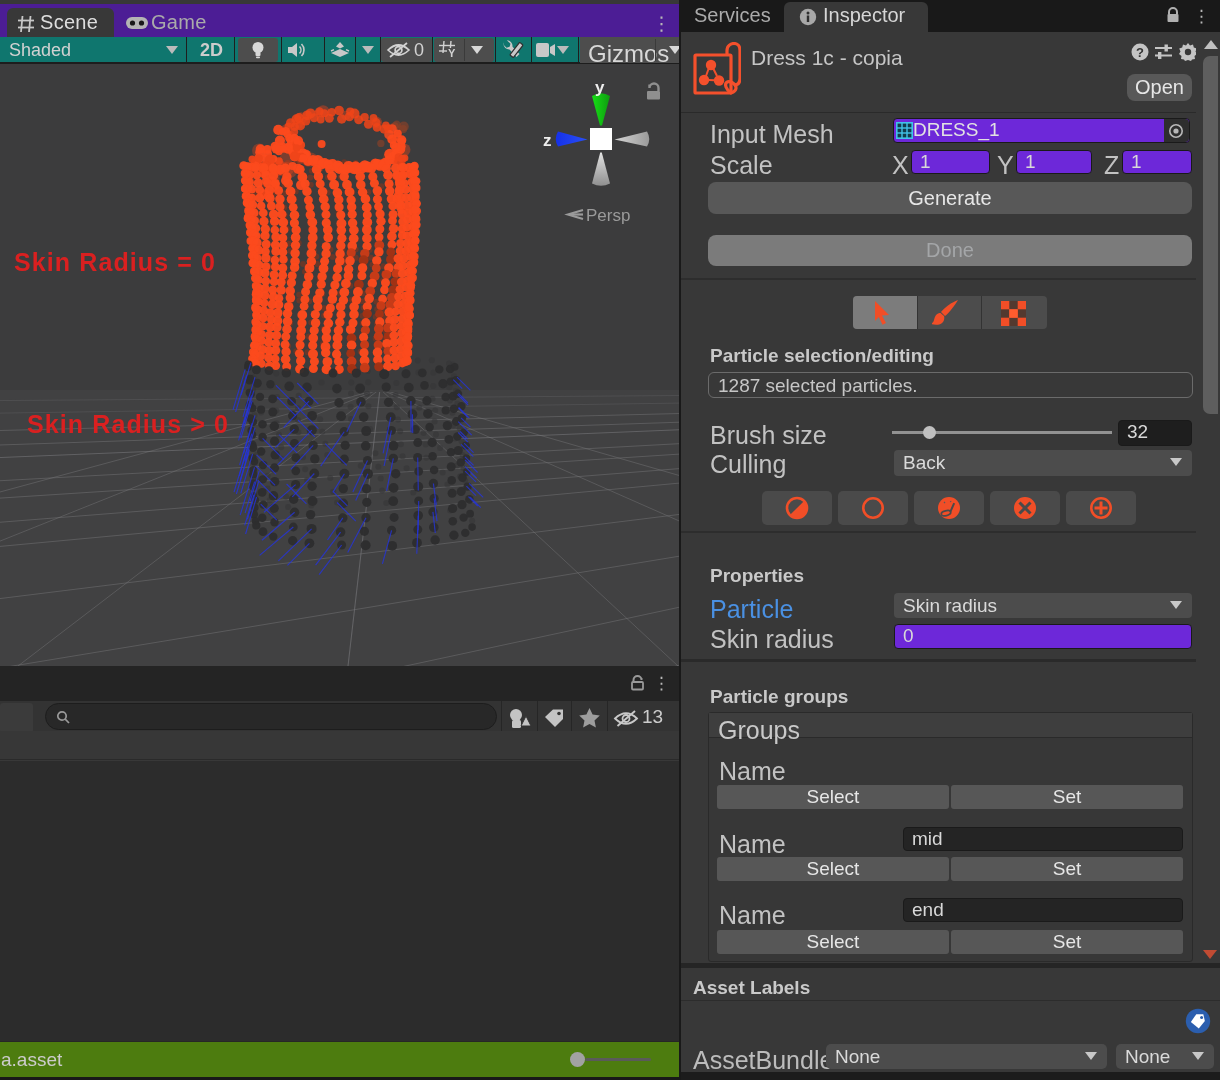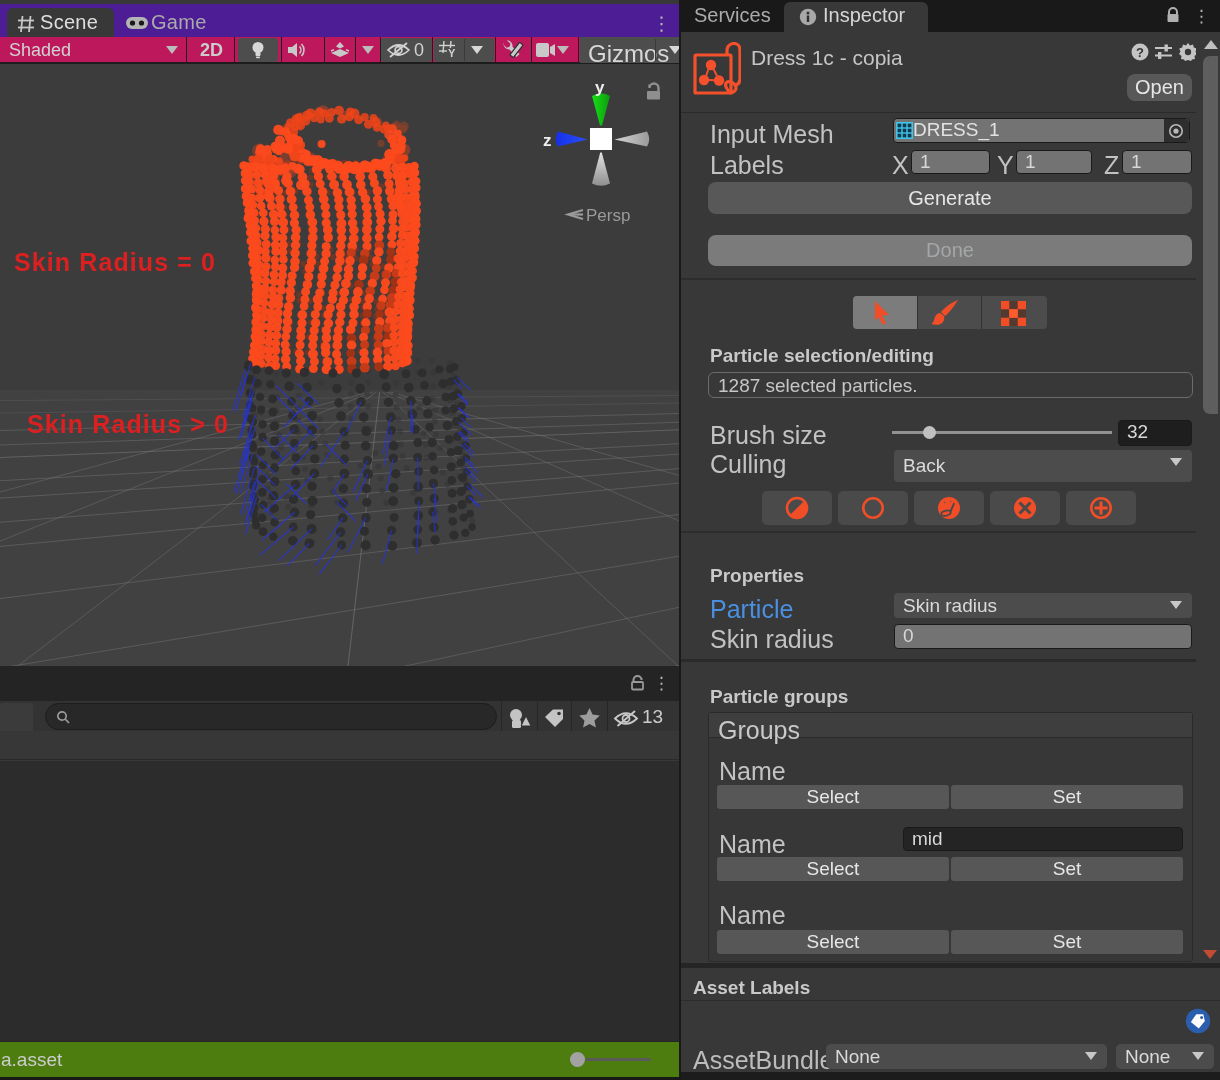--- a/index.html
+++ b/index.html
@@ -1,20 +1,20 @@
 <!DOCTYPE html>
 <html><head><meta charset="utf-8"><title>u</title><style>
 *{margin:0;padding:0;box-sizing:border-box}
 html,body{width:1220px;height:1080px;overflow:hidden;background:#383838;
 font-family:"Liberation Sans",sans-serif;-webkit-font-smoothing:antialiased}
 .abs{position:absolute}
 #page{position:relative;width:1220px;height:1080px}
 .lbl{color:#c2c2c2;font-size:25px;white-space:nowrap}
 .bold{color:#c9c9c9;font-weight:bold;font-size:19px;white-space:nowrap}
-.fld{background:#737373;border:1px solid #1a1a1a;border-radius:4px;color:#d8d8d8;
+.fld{background:#6d28d9;border:1px solid #1a1a1a;border-radius:4px;color:#d8d8d8;
 font-size:19px;line-height:22px;padding-left:8px;white-space:nowrap}
 .btn{background:#585858;border-radius:8px;color:#e6e6e6;font-size:19px;
 display:flex;align-items:center;justify-content:center;white-space:nowrap}
 .dd{background:#4c4c4c;border-radius:4px;color:#dadada;font-size:19px;
 display:flex;align-items:center;padding-left:9px;white-space:nowrap}
 .caret{width:0;height:0;border-left:6.5px solid transparent;border-right:6.5px solid transparent;
 border-top:8px solid #c8c8c8;position:absolute}
 .sep{position:absolute;left:681px;width:515px;height:2px;background:#2d2d2d}
 </style></head><body>
 <div id="page">
@@ -30,21 +30,21 @@
       </svg>
       <div class="abs" style="left:40px;top:7px;color:#dedede;font-size:20px;letter-spacing:0.3px">Scene</div>
       <svg class="abs" style="left:126px;top:11px" width="22" height="16" viewBox="0 0 22 16">
         <rect x="0" y="2" width="22" height="12" rx="6" fill="#b4b4b4"></rect>
         <circle cx="6.5" cy="8" r="2.6" fill="#191919"></circle>
         <circle cx="15.5" cy="8" r="2.6" fill="#191919"></circle>
       </svg>
       <div class="abs" style="left:151px;top:7px;color:#aaaaaa;font-size:20px;letter-spacing:0.3px">Game</div>
       <div class="abs" style="left:652px;top:8px;color:#b8b8b8;font-size:19px">⋮</div>
     </div>
-    <div class="abs" style="left:0;top:37px;width:679px;height:27px;background:#be185d;border-bottom:2px solid #1d1d1d">
+    <div class="abs" style="left:0;top:37px;width:679px;height:27px;background:#0f766e;border-bottom:2px solid #1d1d1d">
       <div class="abs" style="left:9px;top:3px;color:#d2d2d2;font-size:18px">Shaded</div>
       <div class="caret" style="left:166px;top:9px;border-top-color:#bbbbbb"></div>
       <div class="abs" style="left:186px;top:0;width:1px;height:26px;background:#1e1e1e"></div>
       <div class="abs" style="left:200px;top:3px;color:#cccccc;font-size:18px;font-weight:bold">2D</div>
       <div class="abs" style="left:234px;top:0;width:1px;height:26px;background:#1e1e1e"></div>
       <div class="abs" style="left:238px;top:1px;width:40px;height:24px;background:#4d4d4d;border-radius:3px"></div>
       <svg class="abs" style="left:250px;top:4px" width="16" height="18" viewBox="0 0 16 18">
         <circle cx="8" cy="6.5" r="5.5" fill="#d8d8d8"></circle>
         <rect x="5.5" y="11" width="5" height="4" rx="1" fill="#d8d8d8"></rect>
         <rect x="6" y="15.6" width="4" height="1.6" rx="0.8" fill="#d8d8d8"></rect>
@@ -1656,21 +1656,21 @@
           <line x1="11" y1="1" x2="11" y2="16"></line>
           <line x1="1" y1="6" x2="16" y2="6"></line>
           <line x1="1" y1="11" x2="16" y2="11"></line>
         </g>
       </svg><span style="color:#e2e2e2">DRESS_1</span></div>
     <div class="abs" style="left:1164px;top:119px;width:25px;height:23px;background:#2e2e2e;border-radius:0 4px 4px 0"></div>
     <svg class="abs" style="left:1168px;top:123px" width="16" height="16" viewBox="0 0 16 16">
       <circle cx="8" cy="8" r="6.2" fill="none" stroke="#b8b8b8" stroke-width="1.6"></circle>
       <circle cx="8" cy="8" r="2.6" fill="#b8b8b8"></circle>
     </svg>
-    <div class="lbl abs" style="left:710px;top:151px">Labels</div>
+    <div class="lbl abs" style="left:710px;top:151px">Scale</div>
     <div class="lbl abs" style="left:892px;top:151px">X</div>
     <div class="fld abs" style="left:911px;top:150px;width:79px;height:24px">1</div>
     <div class="lbl abs" style="left:997px;top:151px">Y</div>
     <div class="fld abs" style="left:1016px;top:150px;width:76px;height:24px">1</div>
     <div class="lbl abs" style="left:1104px;top:151px">Z</div>
     <div class="fld abs" style="left:1122px;top:150px;width:70px;height:24px">1</div>
     <div class="btn abs" style="left:708px;top:235px;width:484px;height:31px;font-size:20px;background:#7b7b7b;color:#a4a6a8">Done</div>
     <div class="btn abs" style="left:708px;top:182px;width:484px;height:32px;font-size:20px">Generate</div>
     <div class="sep" style="top:278px"></div>
     <div class="abs" style="left:853px;top:296px;width:194px;height:33px;background:#4c4c4c;border-radius:4px"></div>
@@ -1694,21 +1694,21 @@
       </g>
       <rect x="8.3" y="8.3" width="8.4" height="8.4" fill="#ff5c2e"></rect>
     </svg>
     <div class="bold abs" style="left:710px;top:345px">Particle selection/editing</div>
     <div class="abs" style="left:708px;top:372px;width:485px;height:26px;border:1px solid #6b6b6b;border-radius:6px;color:#c6c6c6;font-size:19px;line-height:25px;padding-left:9px">1287 selected particles.</div>
     <div class="lbl abs" style="left:710px;top:421px">Brush size</div>
     <div class="abs" style="left:892px;top:431px;width:220px;height:2.5px;background:#929292"></div>
     <div class="abs" style="left:923px;top:426px;width:13px;height:13px;border-radius:50%;background:#c0c0c0"></div>
     <div class="fld abs" style="left:1118px;top:420px;width:74px;height:26px;background:#1e1e1e">32</div>
     <div class="lbl abs" style="left:710px;top:450px">Culling</div>
-    <div class="dd abs" style="left:894px;top:450px;width:298px;height:32px">Back</div>
+    <div class="dd abs" style="left:894px;top:450px;width:298px;height:26px">Back</div>
     <div class="caret" style="left:1170px;top:458px"></div>
     <div class="abs" style="left:762px;top:491px;width:70px;height:34px;background:#4a4a4a;border-radius:5px"></div>
     <svg class="abs" style="left:785px;top:496px" width="24" height="24" viewBox="0 0 24 24">
       <circle cx="12" cy="12" r="10" fill="none" stroke="#f14e27" stroke-width="2.6"></circle>
       <path d="M4.93 19.07 L19.07 4.93 A 10 10 0 0 1 4.93 19.07 Z" fill="#f14e27"></path>
     </svg>
     <div class="abs" style="left:838px;top:491px;width:70px;height:34px;background:#4a4a4a;border-radius:5px"></div>
     <svg class="abs" style="left:861px;top:496px" width="24" height="24" viewBox="0 0 24 24">
       <circle cx="12" cy="12" r="9.7" fill="none" stroke="#f14e27" stroke-width="2.6"></circle>
     </svg>
@@ -1742,20 +1742,21 @@
     <div class="abs" style="left:709px;top:713px;width:483px;height:25px;background:#3e3e3e;border-bottom:1px solid #2a2a2a"></div>
     <div class="abs lbl" style="left:718px;top:716px;color:#c9c9c9">Groups</div>
     <div class="lbl abs" style="left:719px;top:757px">Name</div>
     <div class="btn abs" style="left:717px;top:785px;width:232px;height:24px;background:#575757;border-radius:3px">Select</div>
     <div class="btn abs" style="left:951px;top:785px;width:232px;height:24px;background:#575757;border-radius:3px">Set</div>
     <div class="lbl abs" style="left:719px;top:830px">Name</div>
     <div class="fld abs" style="left:903px;top:827px;width:280px;height:24px;background:#242424">mid</div>
     <div class="btn abs" style="left:717px;top:857px;width:232px;height:24px;background:#575757;border-radius:3px">Select</div>
     <div class="btn abs" style="left:951px;top:857px;width:232px;height:24px;background:#575757;border-radius:3px">Set</div>
     <div class="lbl abs" style="left:719px;top:901px">Name</div>
+    <div class="fld abs" style="left:903px;top:898px;width:280px;height:24px;background:#242424">end</div>
     <div class="btn abs" style="left:717px;top:930px;width:232px;height:24px;background:#575757;border-radius:3px">Select</div>
     <div class="btn abs" style="left:951px;top:930px;width:232px;height:24px;background:#575757;border-radius:3px">Set</div>
     <div class="abs" style="left:681px;top:963px;width:539px;height:5px;background:#252525"></div>
     <div class="bold abs" style="left:693px;top:977px">Asset Labels</div>
     <div class="abs" style="left:681px;top:1000px;width:539px;height:1px;background:#2c2c2c"></div>
     <svg class="abs" style="left:1185px;top:1008px" width="26" height="26" viewBox="0 0 26 26">
       <circle cx="13" cy="13" r="12.2" fill="#2b5eae"></circle>
       <path d="M12 6 L19 6.8 L19.8 13.8 L13 20.5 L5.8 13.3 Z" fill="#ffffff" transform="rotate(-6 13 13)"></path>
       <circle cx="16.6" cy="9.4" r="1.5" fill="#2b5eae"></circle>
     </svg>

